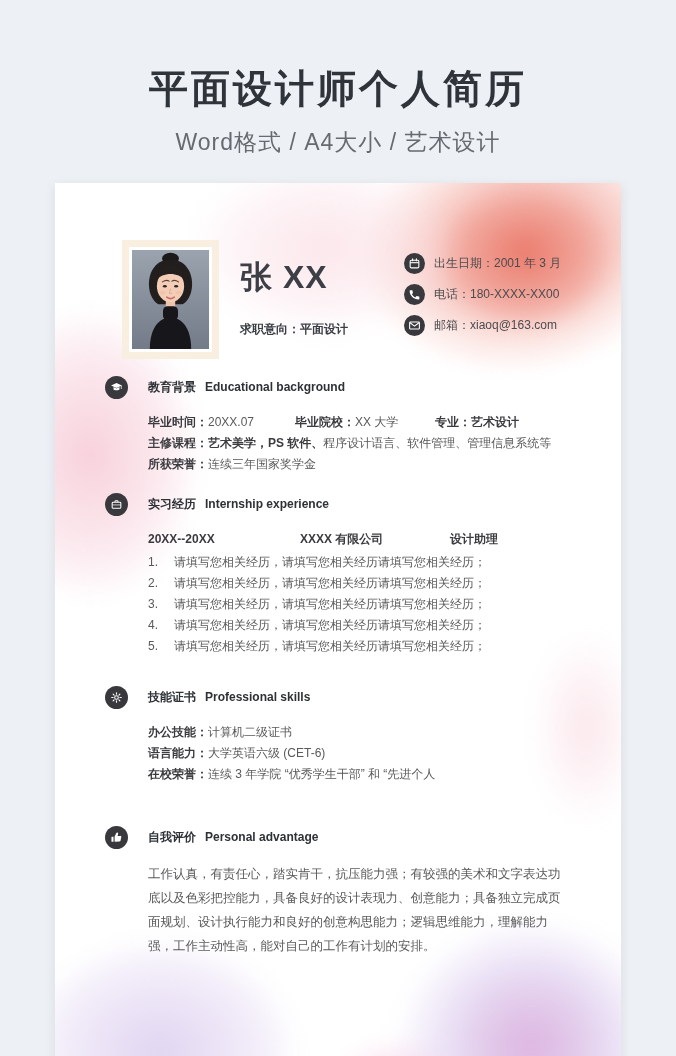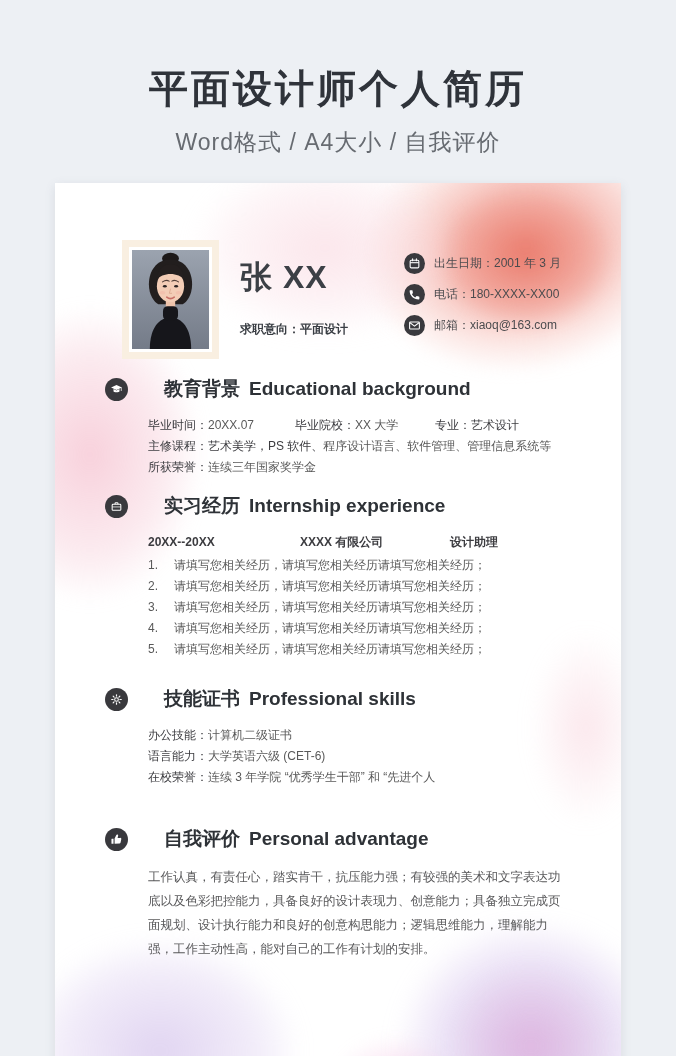--- a/index.html
+++ b/index.html
@@ -74,42 +74,42 @@
   
   .icon-circle {
     width:23px; height:23px; border-radius:50%; background:#39393d;
     display:flex; align-items:center; justify-content:center; flex:0 0 auto;
   }
   .icon-circle.small { width:21px; height:21px; }
   .icon-circle svg { width:13px; height:13px; display:block; }
   
   .section { position:absolute; left:50px; width:476px; }
   .sec-head { display:flex; align-items:center; }
-  .sec-title { margin-left:36px; font-size:19px; font-weight:700; color:#2e3237; }
+  .sec-title { margin-left:20px; font-size:12px; font-weight:700; color:#2e3237; }
   .sec-title-en { margin-left:9px; }
   .sec-body { margin-left:43px; margin-top:13px; font-size:12px; line-height:21px; }
-  .lbl { font-weight:400; color:#3c3c40;text-align:center; }
+  .lbl { font-weight:700; color:#3c3c40;text-align:center; }
   .val { color:#595959; }
   .ed-row { display:flex; }
   .ed-col1 { width:147px; }
   .ed-col2 { width:140px; }
   .job-row { display:flex; font-weight:700; color:#3c3c40; margin-bottom:2px;gap:15px; }
   .job-col1 { width:137px; }
   .job-col2 { width:135px; }
   .exp-item { display:flex; }
   .exp-num { width:26px; flex:0 0 auto; }
   .skill-row { line-height:20.8px; }
   .eval-text { width:424px; line-height:24px; font-size:12.5px; color:#58585a; margin-top:14px; }
 </style>
 </head>
 <body>
 
 <div class="page-header">
   <div class="page-title">平面设计师个人简历</div>
-  <div class="page-subtitle">Word格式 / A4大小 / 自我评价</div>
+  <div class="page-subtitle">Word格式 / A4大小 / 艺术设计</div>
 </div>
 
 <div class="resume-card">
 
   <div class="wc wc1"></div>
   <div class="wc wc2"></div>
   <div class="wc wc3"></div>
   <div class="wc wc4"></div>
   <div class="wc wc5"></div>
   <div class="wc wc6"></div>

